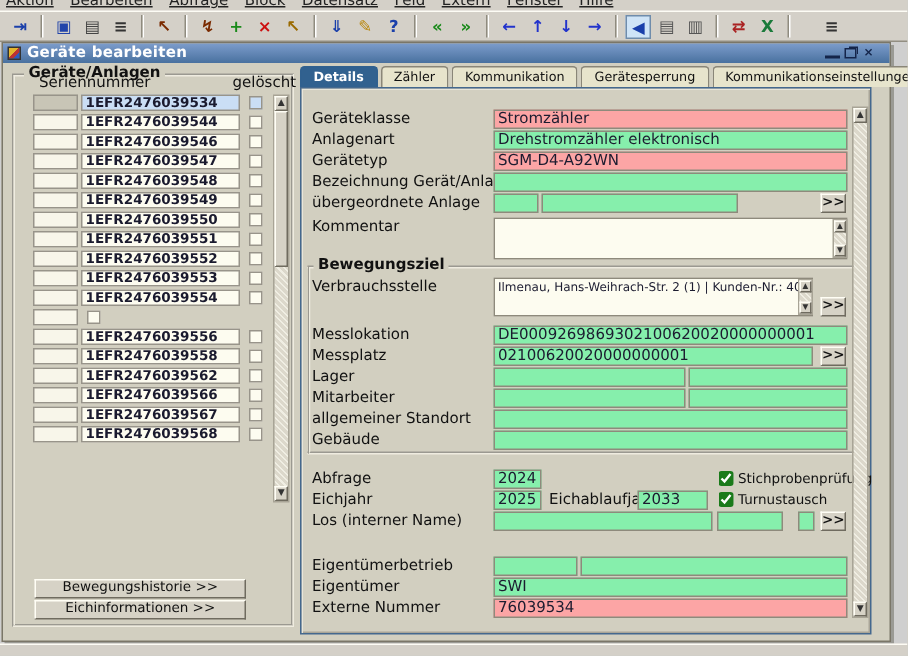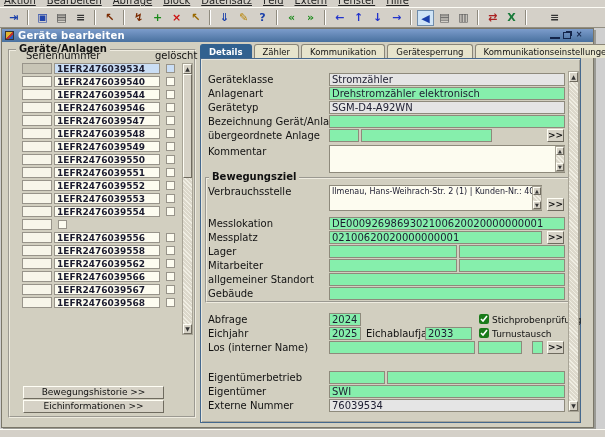--- a/index.html
+++ b/index.html
@@ -50,21 +50,21 @@
 
   
   .tabs{position:absolute;left:198px;top:15px;height:14px;display:flex;gap:2px}
   .tab{height:14px;line-height:14px;padding:0 8px;font-size:8.5px;background:#e7e4cc;border:1px solid #8a8678;border-bottom:none;border-radius:3px 3px 0 0;color:#111;cursor:default;white-space:nowrap}
   .tab.active{background:#31618f;color:#fff;font-weight:bold;border-color:#31618f}
 
   
   .panel{position:absolute;left:198px;top:29px;width:381px;height:365px;background:#d2cfc0;border:1px solid #44688e;box-shadow:inset 1px 1px 0 #e9e6da, inset -1px -1px 0 #a9a598}
   .fl{position:absolute;left:7px;font-size:10px;color:#111;height:13px;line-height:13px;white-space:nowrap}
   .fi{position:absolute;height:13px;border:1px solid #8e8a7c;background:#86efac;font-size:10px;padding:0 2px;color:#1c1c30}
-  .fi.cyan{background:#e5e5e5}
+  .fi.cyan{background:#fca5a5}
   .ta{position:absolute;border:1px solid #8e8a7c;background:#fdfcf0;font-size:8px;padding:1px 2px;color:#1c1c30;resize:none;overflow:hidden}
   .gg{position:absolute;width:17px;height:13px;background:#d6d2c6;border:1px solid;border-color:#fffef5 #6f6b5f #6f6b5f #fffef5;font-size:9px;font-weight:bold;text-align:center;line-height:11px;color:#111;cursor:default}
   .minisb{position:absolute;width:10px;background:repeating-linear-gradient(45deg,#f0eee3 0 1px,#dcd8cb 1px 3px);border:1px solid #a8a496;display:flex;flex-direction:column;justify-content:space-between}
   .minisb .sbbtn{height:8px;line-height:7px;font-size:5px}
   .frame2{position:absolute;left:4px;top:118px;width:366px;height:126px;border:2px groove #efece0}
   .chk{position:absolute;width:10px;height:10px;accent-color:#1a7a1a}
   .chklabel{position:absolute;font-size:9px;color:#111;white-space:nowrap}
 
   
   .bottomstrip{position:absolute;left:0;top:429px;width:605px;height:8px;background:#d4d0c8;border-top:1px solid #fdfcf5}
@@ -140,25 +140,20 @@
   <span class="colhdr" style="left:153px;top:21px">gelöscht</span>
 
   <div class="serial-list">
       <div class="srow sel">
         <span class="rsel"></span>
         <input class="sfield" value="1EFR2476039534" style="">
         <span class="cbx"></span>
       </div>
       <div class="srow">
         <span class="rsel"></span>
-        <input class="sfield" value="1EFR2476039540" style="">
-        <span class="cbx"></span>
-      </div>
-      <div class="srow">
-        <span class="rsel"></span>
         <input class="sfield" value="1EFR2476039544" style="">
         <span class="cbx"></span>
       </div>
       <div class="srow">
         <span class="rsel"></span>
         <input class="sfield" value="1EFR2476039546" style="">
         <span class="cbx"></span>
       </div>
       <div class="srow">
         <span class="rsel"></span>

